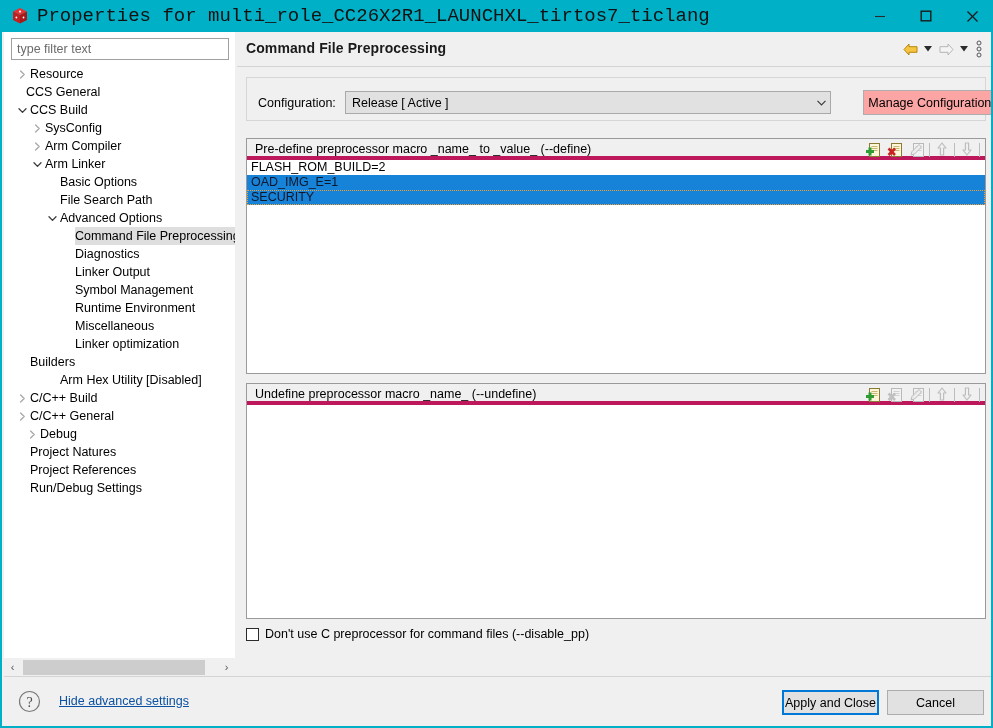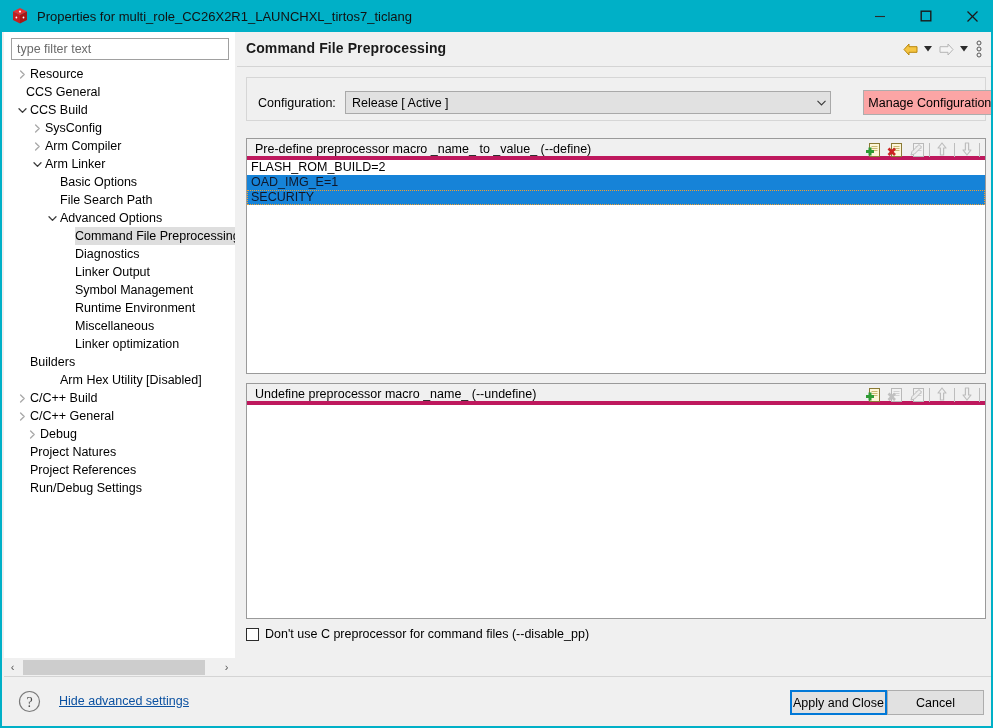--- a/index.html
+++ b/index.html
@@ -27,22 +27,22 @@
     width: 993px; height: 32px;
     background: #00b0c7;
     display: flex; align-items: center;
   }
   #app-icon {
     width: 18px; height: 18px;
     margin-left: 9px; margin-right: 8px;
     position: relative; flex: 0 0 auto;
   }
   .title-text {
-    font-size: 13px; color: #111;
-    font-family: Liberation Sans, sans-serif;
+    font-size: 19px; color: #111;
+    font-family: Liberation Mono, monospace;
     white-space: nowrap;
   }
   #winbtns {
     position: absolute; right: 0; top: 0;
     height: 32px; display: flex; align-items: center;
   }
   .winbtn {
     width: 46px; height: 32px;
     display: flex; align-items: center; justify-content: center;
   }
@@ -272,21 +272,20 @@
     border: 1px solid #adadad;
     background: #e1e1e1;
     display: flex; align-items: center; justify-content: center;
     font-size: 12.5px;
   }
   #apply-close-btn {
     left: 778px; width: 97px;
     border: 1px solid #0078d7;
     box-shadow: 0 0 0 1px #0078d7 inset;
     background: #e1e1e1;
-    margin-left: 8px;
   }
   #cancel-btn { left: 883px; width: 97px; }
 </style>
 </head>
 <body>
 
 <div id="window">
 
   <div id="titlebar">
     <div id="app-icon">

